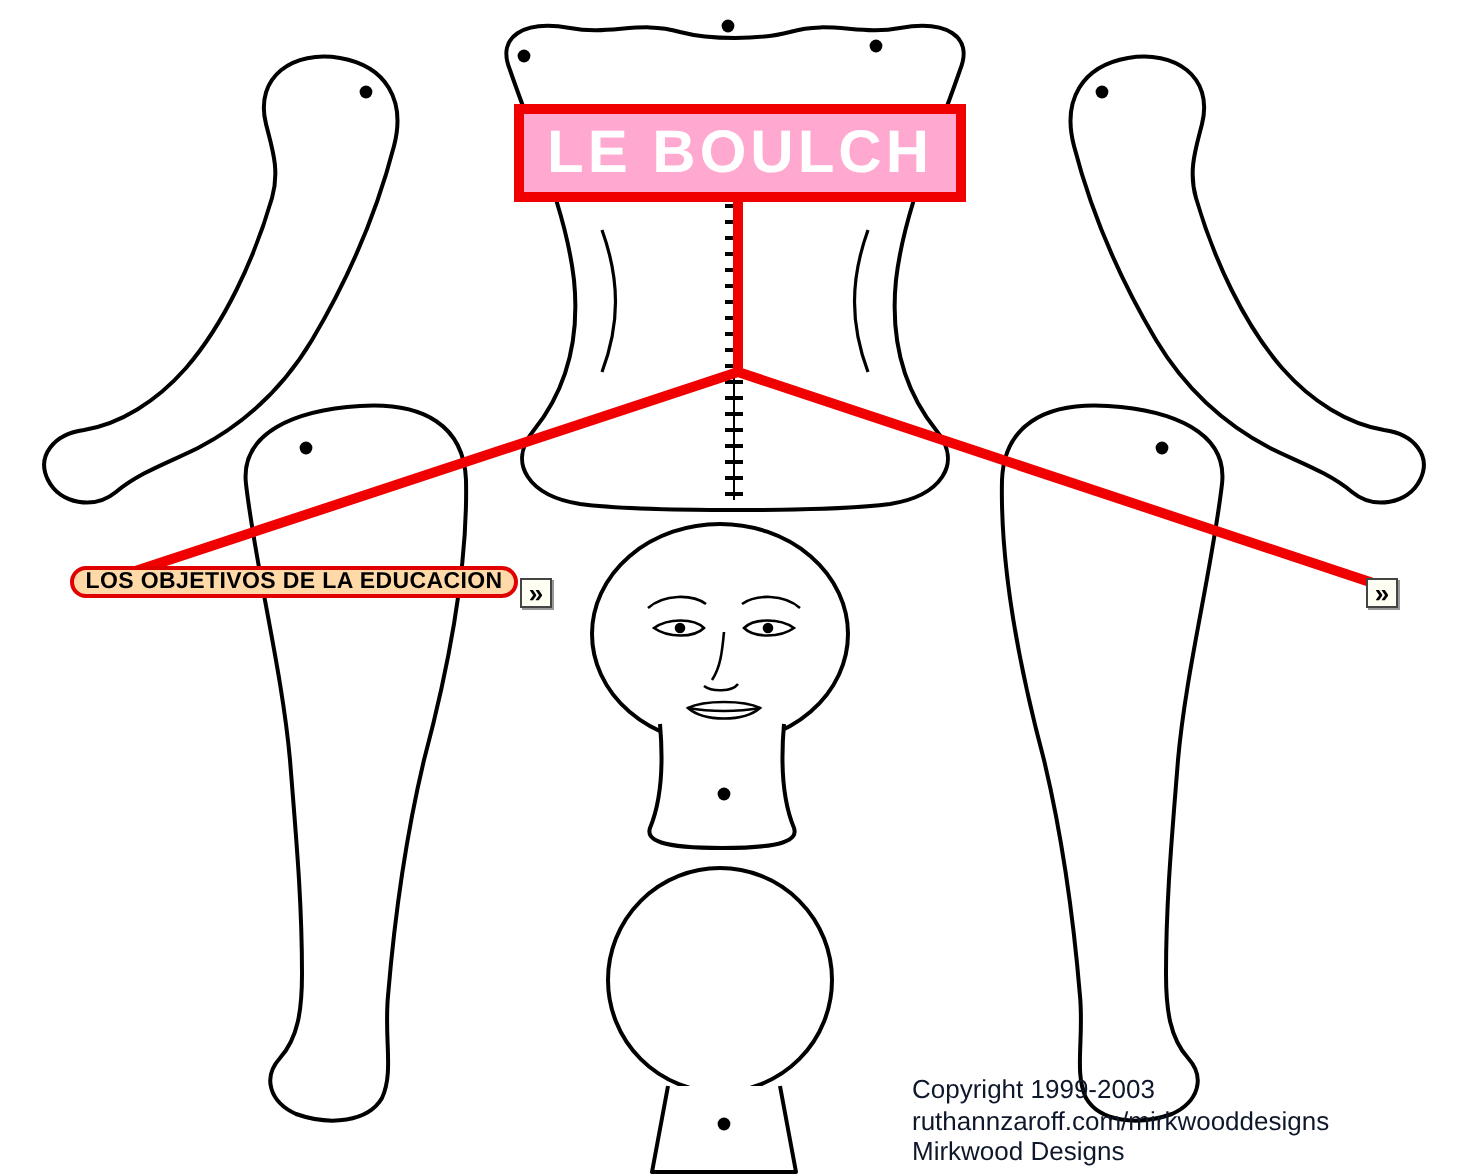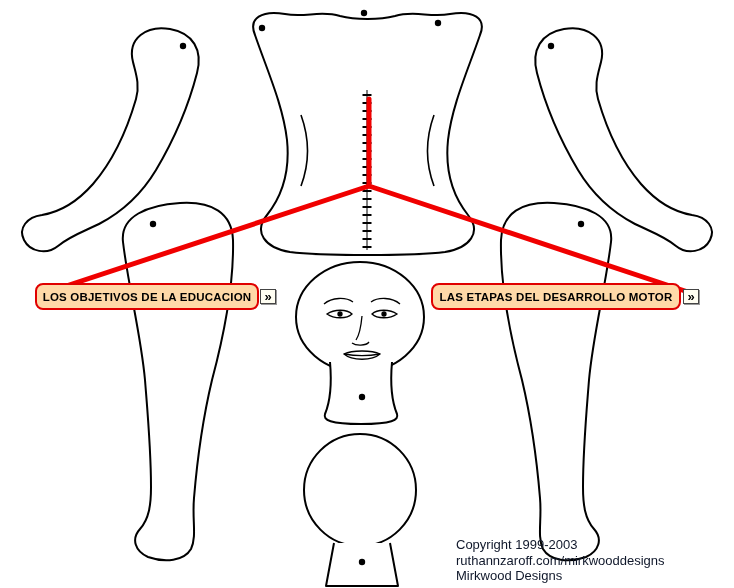--- a/index.html
+++ b/index.html
@@ -11,21 +11,21 @@
 
   .title-node {
     position:absolute; left:257px; top:52px; width:226px; height:49px;
     box-sizing:border-box; background:#ffa8d0; border:5px solid #f00000;
     display:flex; align-items:center; justify-content:center;
     color:#ffffff; font-weight:bold; font-size:30px; letter-spacing:2px;
     z-index:3; white-space:nowrap;
   }
 
   .node {
-    position:absolute; height:27px; box-sizing:border-box;
+    position:absolute; height:16px; box-sizing:border-box;
     background:#ffd9a8; border:2px solid #e00000; border-radius:8px;
     display:flex; align-items:center; justify-content:center;
     font-size:11.5px; font-weight:bold; letter-spacing:0.2px; color:#000000;
     z-index:3; white-space:nowrap;
   }
   .node-left  { left:35px;  top:283px; width:224px; }
   .node-right { left:431px; top:283px; width:250px; }
 
   .expand {
     position:absolute; width:16px; height:15px; box-sizing:border-box;
@@ -126,25 +126,25 @@
       <path d="M344,354 C355,356 369,356 380,354"></path>
     </g>
 
     <g stroke="#f00000" stroke-width="5" stroke-linecap="round">
       <line x1="369" y1="99" x2="369" y2="186"></line>
       <line x1="369" y1="186" x2="48" y2="292"></line>
       <line x1="369" y1="186" x2="688" y2="292"></line>
     </g>
   </svg>
 
+  <div class="title-node">LE BOULCH</div>
 
   <div class="node node-left">LOS OBJETIVOS DE LA EDUCACION</div>
   <div class="expand expand-left">»</div>
 
-  <div class="node node-right">LAS ETAPAS DEL DESARROLLO MOTOR</div>
   <div class="expand expand-right">»</div>
 
   <div class="credits">
     <div>Copyright 1999-2003</div>
     <div>ruthannzaroff.com/mirkwooddesigns</div>
     <div>Mirkwood Designs</div>
   </div>
 
 </div>
 

